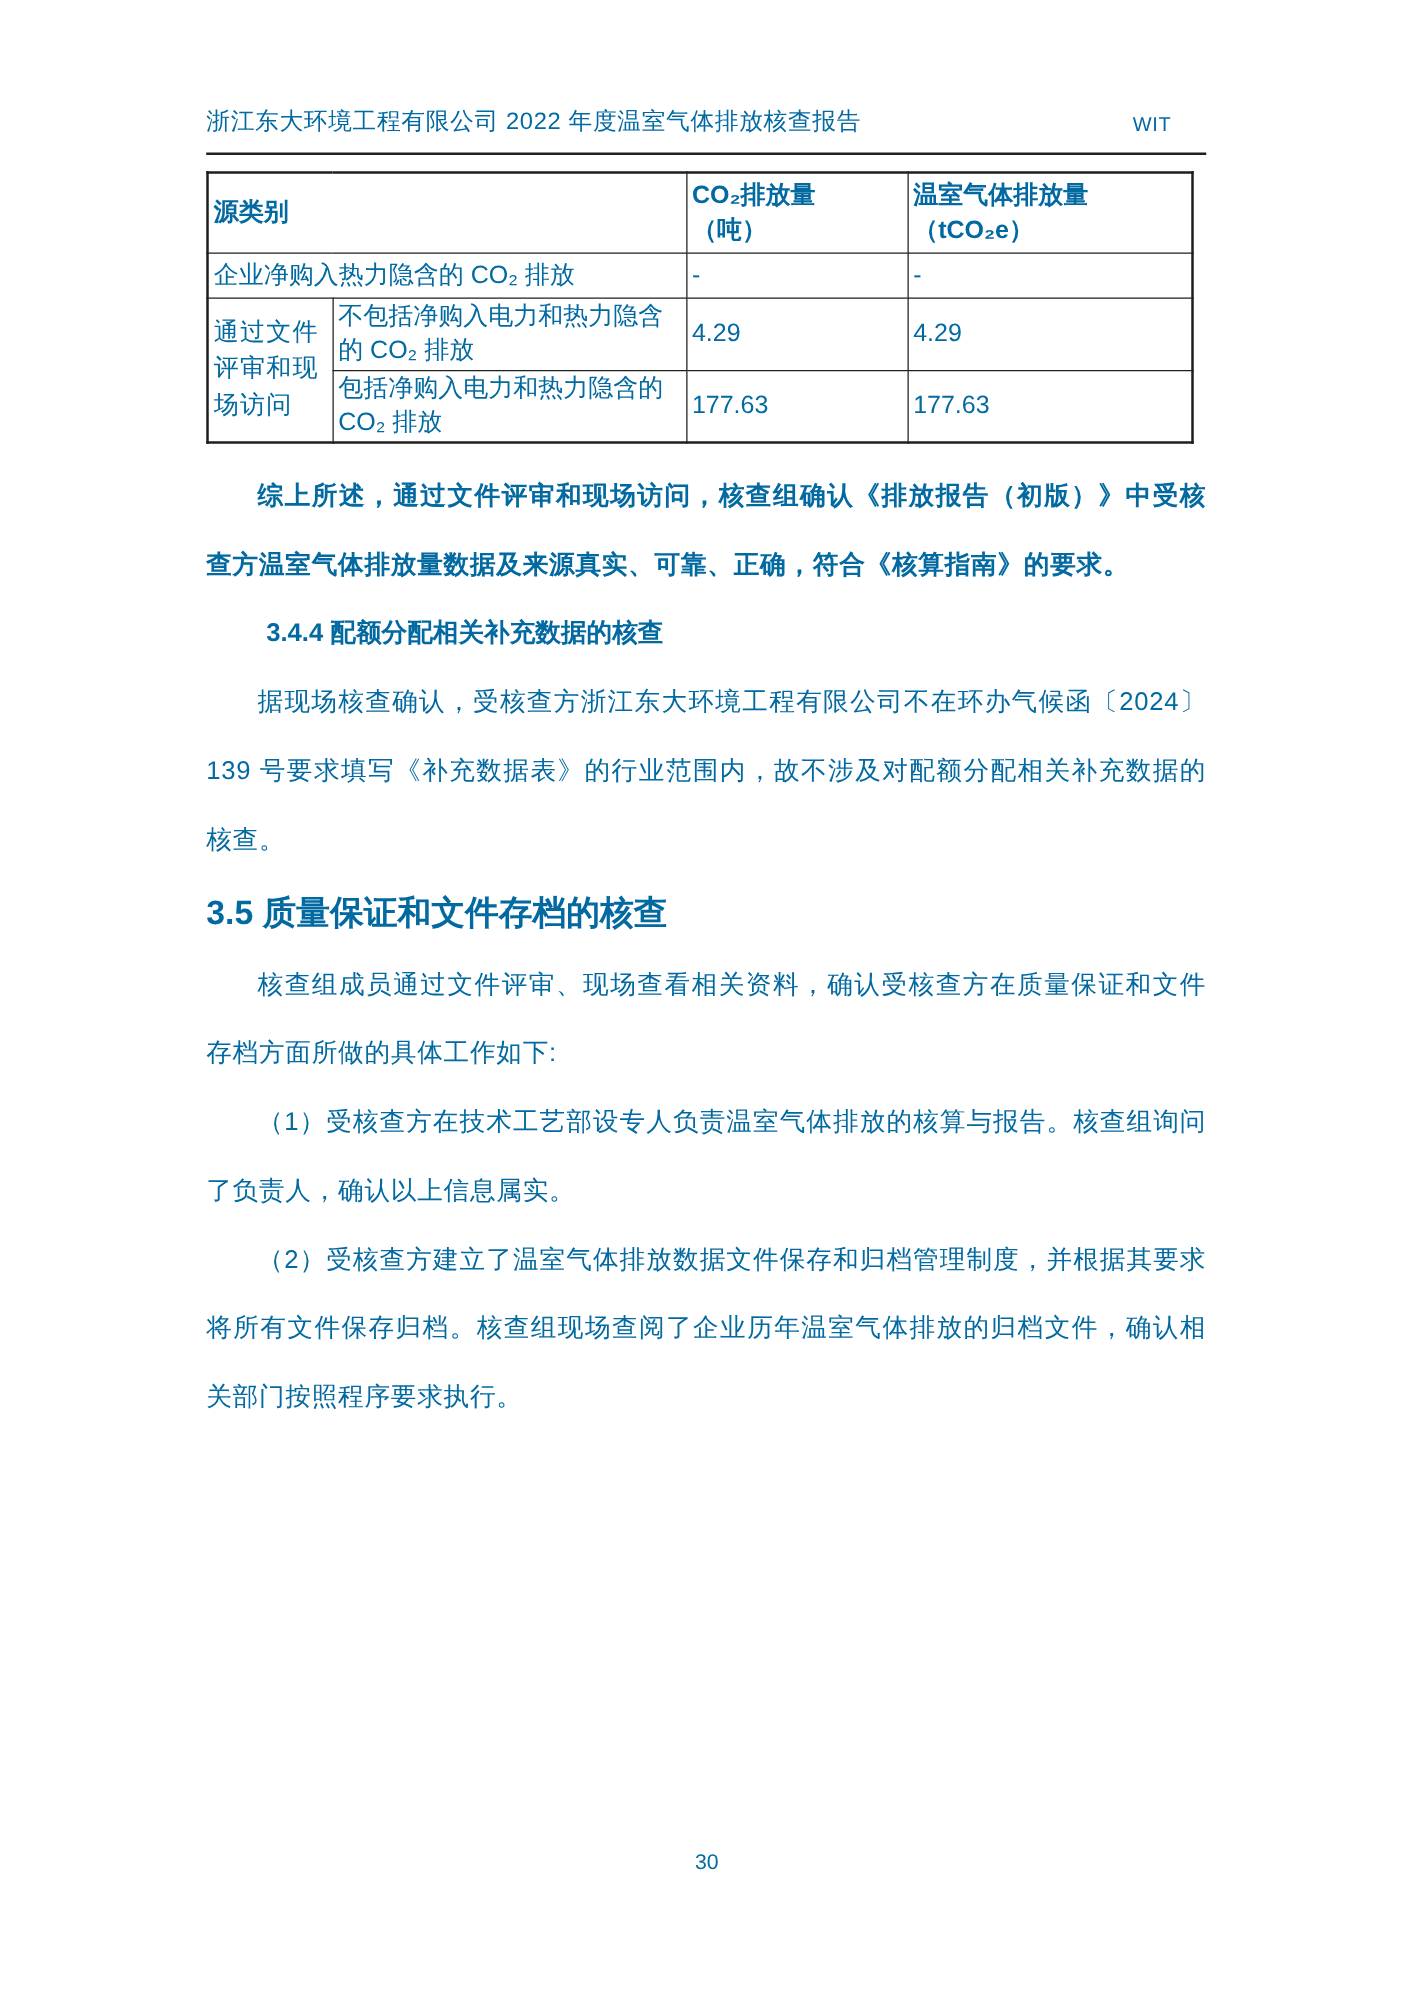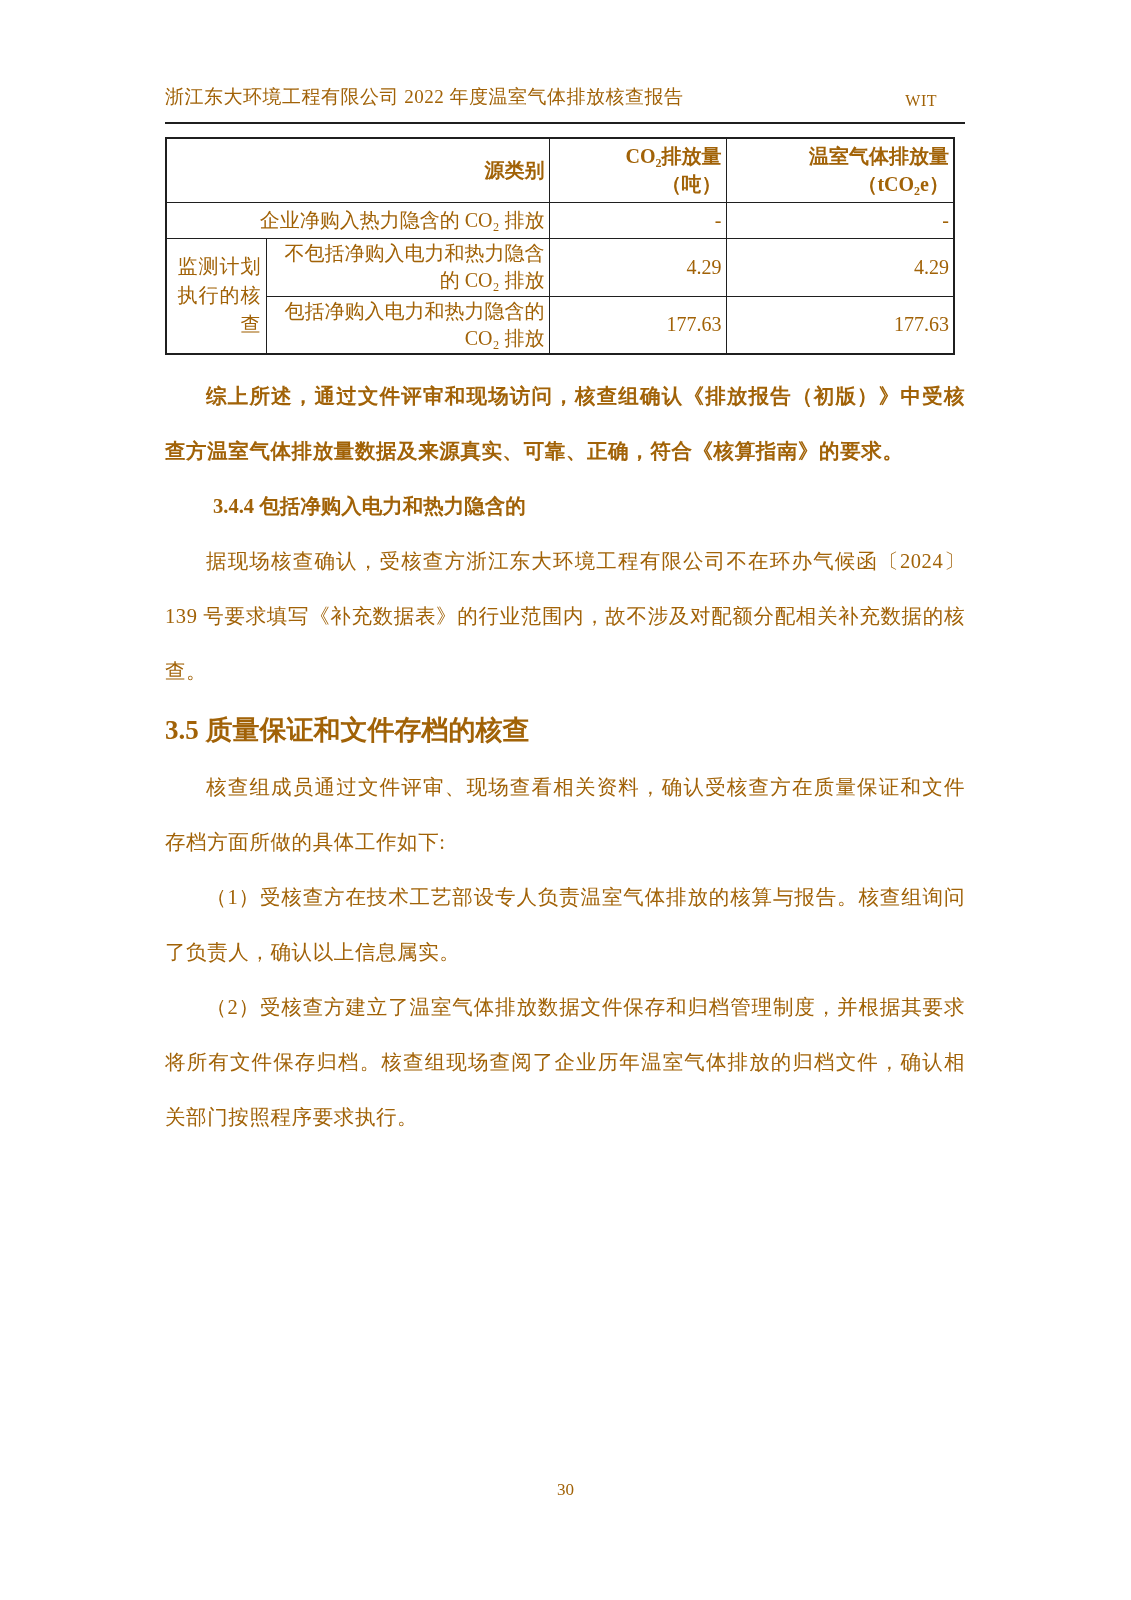--- a/index.html
+++ b/index.html
@@ -2,22 +2,22 @@
 <html><head>
 <meta charset="utf-8">
 <style>
   * { margin: 0; padding: 0; box-sizing: border-box; }
   html, body { background: #ffffff; }
   .page {
     position: relative;
     width: 1131px;
     height: 1600px;
     background: #ffffff;
-    font-family: Liberation Serif, serif;
-    color: #a16207;
+    font-family: Liberation Sans, sans-serif;
+    color: #0369a1;
     overflow: hidden;
   }
   .content {
     margin-left: 165px;
     margin-right: 166px;
   }
   
   .header {
     padding-top: 84px;
     padding-bottom: 12px;
@@ -29,21 +29,21 @@
     letter-spacing: 0.5px;
   }
   .header .brand { font-size: 16px; padding-right: 28px; }
   
   table.doc-table {
     margin-top: 13px;
     width: 788px;
     border-collapse: collapse;
     border: 2px solid #1f1f1f;
     table-layout: fixed;
-    text-align: right;
+    text-align: left;
     font-size: 20px;
   }
   table.doc-table th, table.doc-table td {
     border: 1px solid #1f1f1f;
     vertical-align: middle;
     padding: 1px 4px;
   }
   col.c-group  { width: 100px; }
   col.c-desc   { width: 283px; }
   col.c-co2    { width: 177px; }
@@ -120,36 +120,36 @@
           <span>温室气体排放量</span>
           <span>（tCO₂e）</span>
         </th>
       </tr>
       <tr>
         <td colspan="2" class="row-single">企业净购入热力隐含的 CO₂ 排放</td>
         <td class="row-single">-</td>
         <td class="row-single">-</td>
       </tr>
       <tr>
-        <td rowspan="2" class="group-cell">监测计划执行的核查</td>
+        <td rowspan="2" class="group-cell">通过文件评审和现场访问</td>
         <td class="row-double">不包括净购入电力和热力隐含的 CO₂ 排放</td>
         <td class="row-double">4.29</td>
         <td class="row-double">4.29</td>
       </tr>
       <tr>
         <td class="row-double">包括净购入电力和热力隐含的 CO₂ 排放</td>
         <td class="row-double">177.63</td>
         <td class="row-double">177.63</td>
       </tr>
     </tbody>
       </table>
 
     <p class="body bold">综上所述，通过文件评审和现场访问，核查组确认《排放报告（初版）》中受核查方温室气体排放量数据及来源真实、可靠、正确，符合《核算指南》的要求。</p>
 
-    <div class="h-sub">3.4.4 包括净购入电力和热力隐含的</div>
+    <div class="h-sub">3.4.4 配额分配相关补充数据的核查</div>
 
     <p class="body">据现场核查确认，受核查方浙江东大环境工程有限公司不在环办气候函〔2024〕139 号要求填写《补充数据表》的行业范围内，故不涉及对配额分配相关补充数据的核查。</p>
 
     <div class="h-main">3.5 质量保证和文件存档的核查</div>
 
     <p class="body">核查组成员通过文件评审、现场查看相关资料，确认受核查方在质量保证和文件存档方面所做的具体工作如下:</p>
     <p class="body">（1）受核查方在技术工艺部设专人负责温室气体排放的核算与报告。核查组询问了负责人，确认以上信息属实。</p>
     <p class="body">（2）受核查方建立了温室气体排放数据文件保存和归档管理制度，并根据其要求将所有文件保存归档。核查组现场查阅了企业历年温室气体排放的归档文件，确认相关部门按照程序要求执行。</p>
 
 

